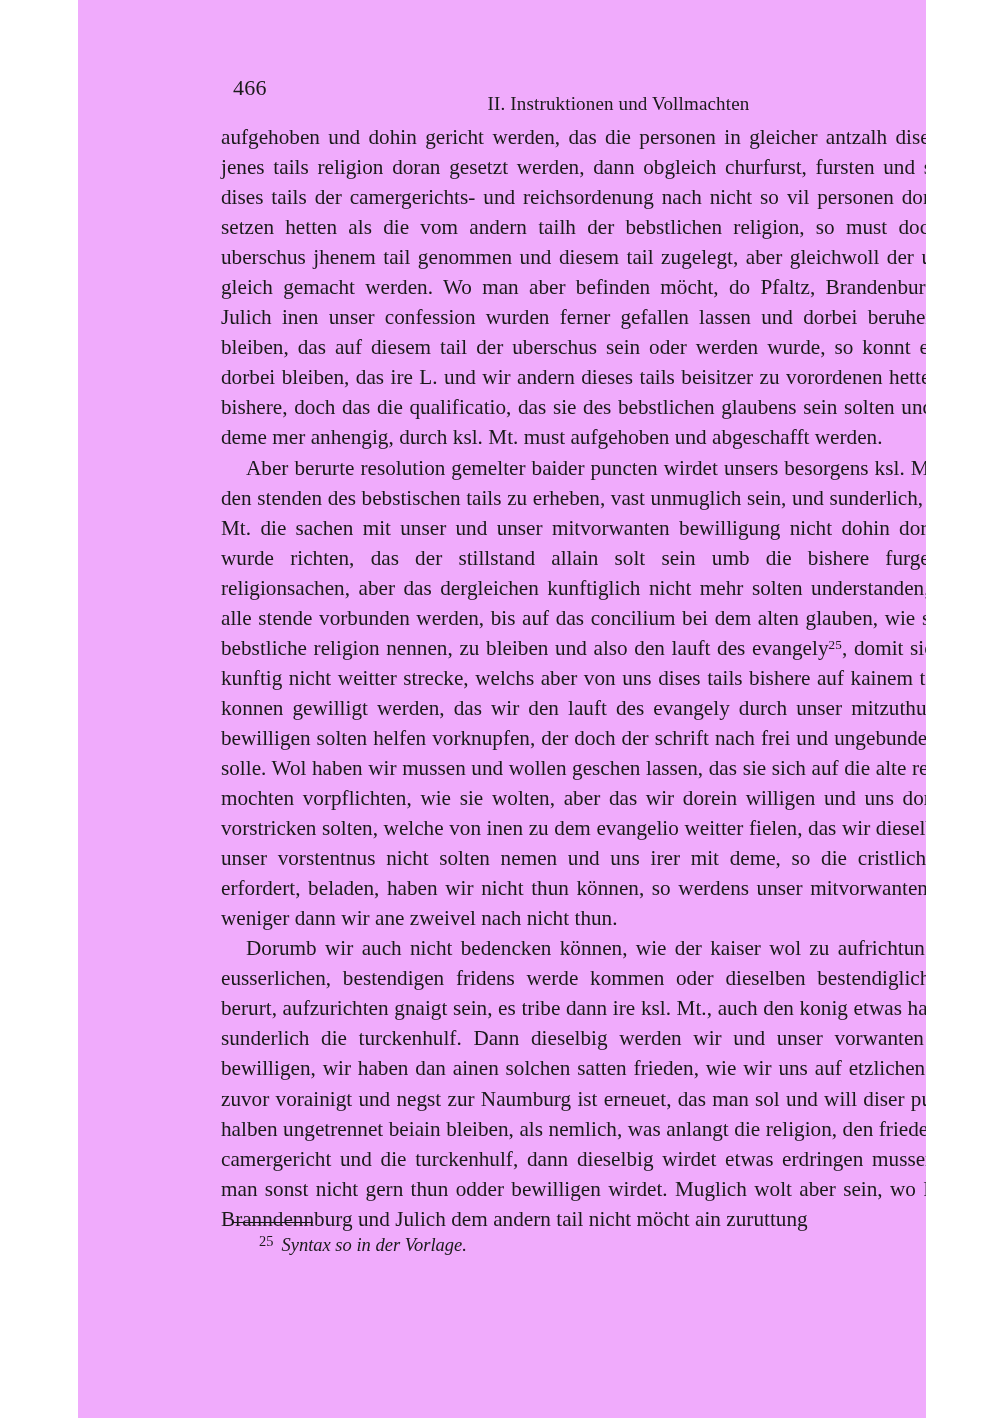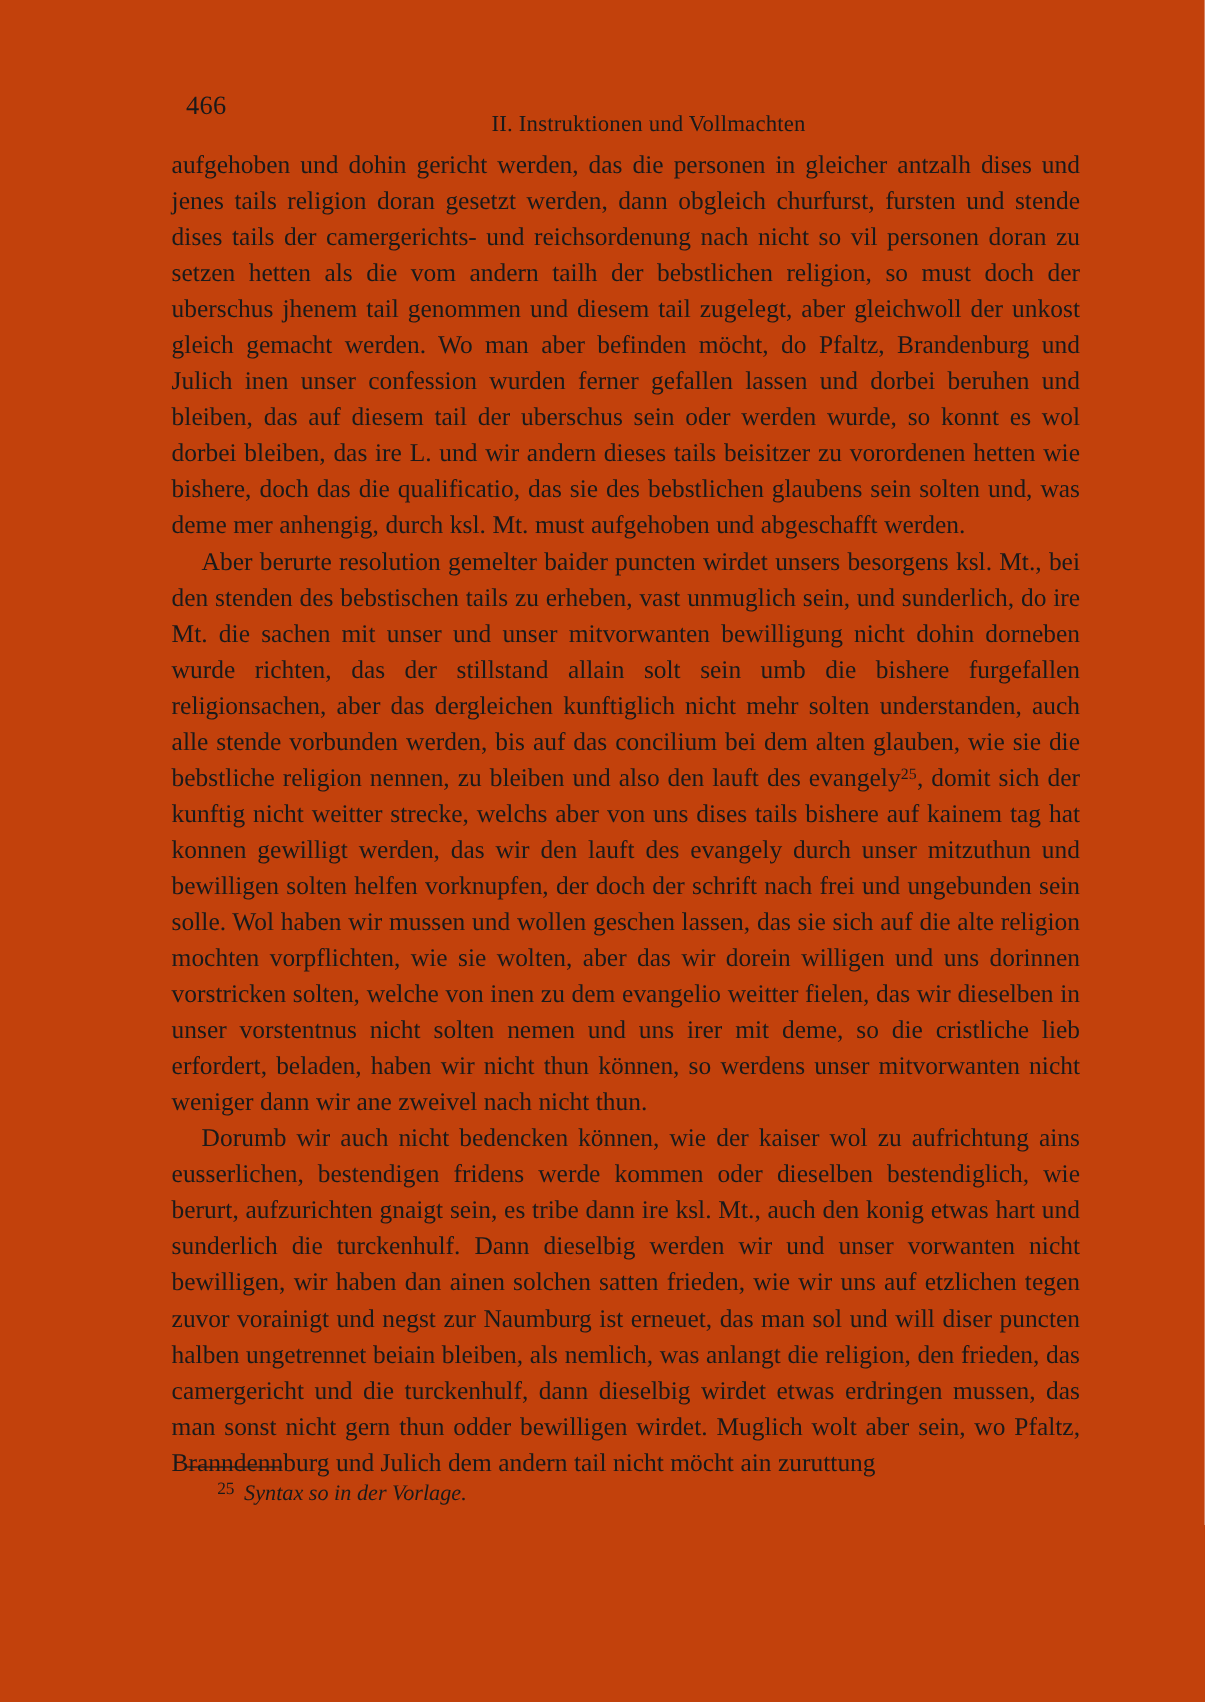--- a/index.html
+++ b/index.html
@@ -2,23 +2,23 @@
 <html><head>
 <meta charset="utf-8">
 <style>
   html, body {
     margin: 0;
     padding: 0;
     background: #ffffff;
   }
   .page {
     position: relative;
-    width: 1004px;
+    width: 848px;
     height: 1418px;
-    background: #c2410c;
+    background: #f0abfc;
     margin: 0 auto;
     overflow: hidden;
     font-family: "Liberation Serif", "DejaVu Serif", serif;
     color: #1a1a1a;
     box-sizing: border-box;
   }
 
   
   .running-head {
     position: absolute;

